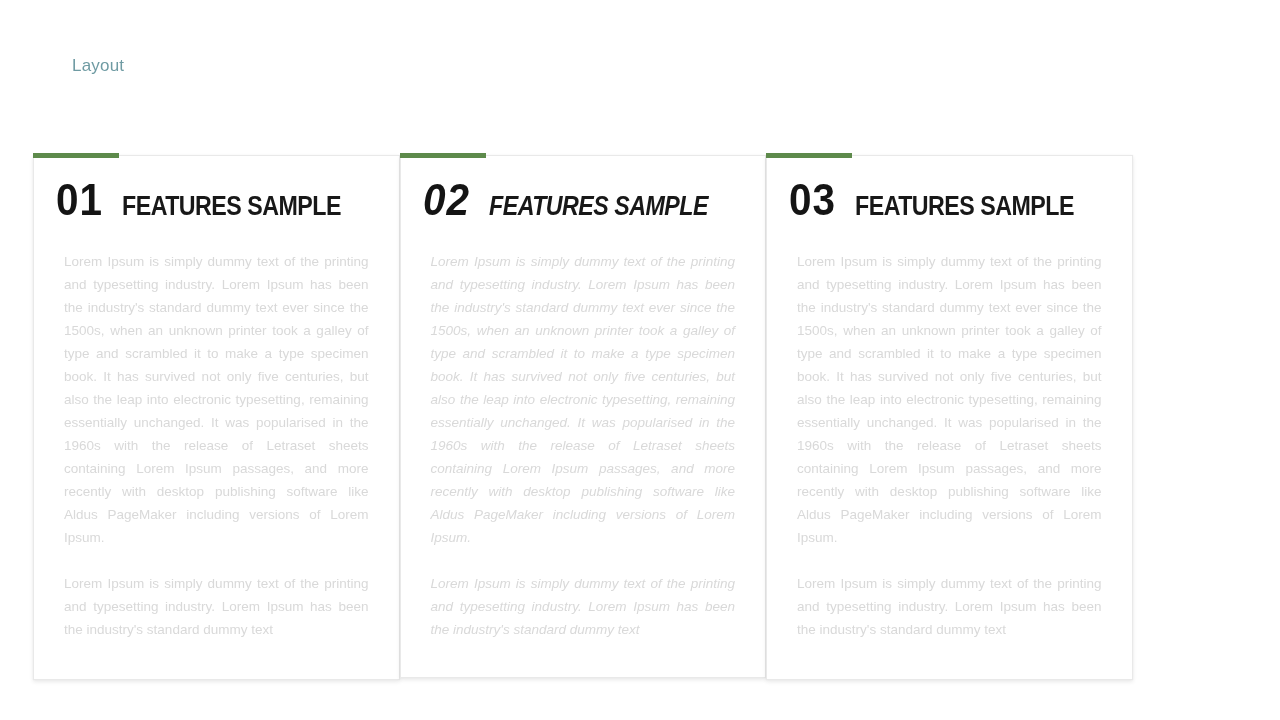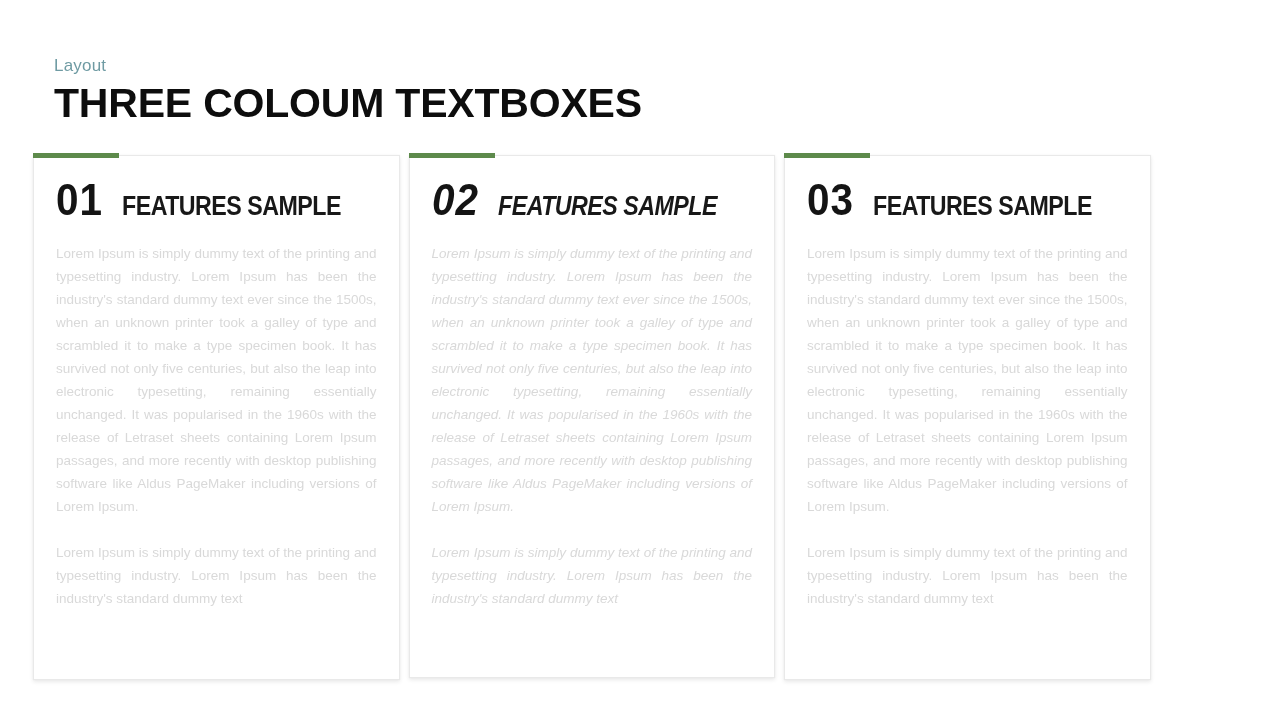--- a/index.html
+++ b/index.html
@@ -11,21 +11,21 @@
     height: 720px;
     background: #ffffff;
     font-family: "Liberation Sans", sans-serif;
     overflow: hidden;
     position: relative;
   }
 
   
   .slide-header {
     position: absolute;
-    left: 54px;
+    left: 72px;
     top: 56px;
     width: 1180px;
   }
   .eyebrow {
     font-family: "Liberation Sans", sans-serif;
     font-size: 17px;
     line-height: 20px;
     color: #6f9ba3;
     letter-spacing: 0.2px;
     margin: 0 0 4px 0;
@@ -43,21 +43,20 @@
 
   
   .cards-row {
     position: absolute;
     left: 33px;
     top: 155px;
     width: 1032px;
     height: 527px;
     display: flex;
     justify-content: space-between;
-    gap: 9px;
   }
 
   .card {
     position: relative;
     width: 397px;
     box-sizing: border-box;
     background: #ffffff;
     border: 1px solid #e9e9e9;
     box-shadow: 0 2px 4px rgba(0,0,0,0.085), 0 0 1px rgba(0,0,0,0.05);
     padding: 22px 22px 0 22px;
@@ -106,32 +105,31 @@
 
   .card-body {
     padding-top: 4px;
   }
   .card-para {
     font-family: "Liberation Sans", sans-serif;
     font-size: 13.5px;
     line-height: 23px;
     color: #d9d9d9;
     text-align: justify;
-    margin: 0;
+    margin: 8px;
   }
   .card-para + .card-para {
     margin-top: 23px;
   }
 </style>
 </head>
 <body>
 
 <div class="slide-header">
   <p class="eyebrow">Layout</p>
-  <h1 class="slide-title">THREE COLOUM TEXTBOXES</h1>
 </div>
 
 <div class="cards-row">
 
   <div class="card card-1">
     <div class="accent-bar" style="background: rgb(93, 138, 75);"></div>
     <div class="card-head">
       <div class="card-number">01</div>
       <div class="card-title">FEATURES SAMPLE</div>
     </div>

